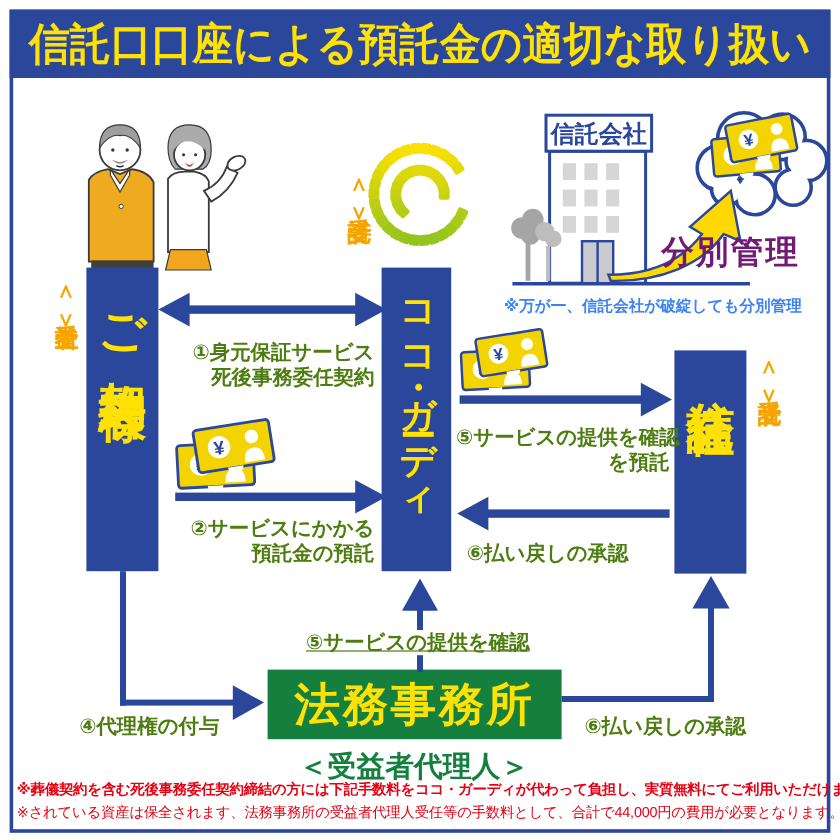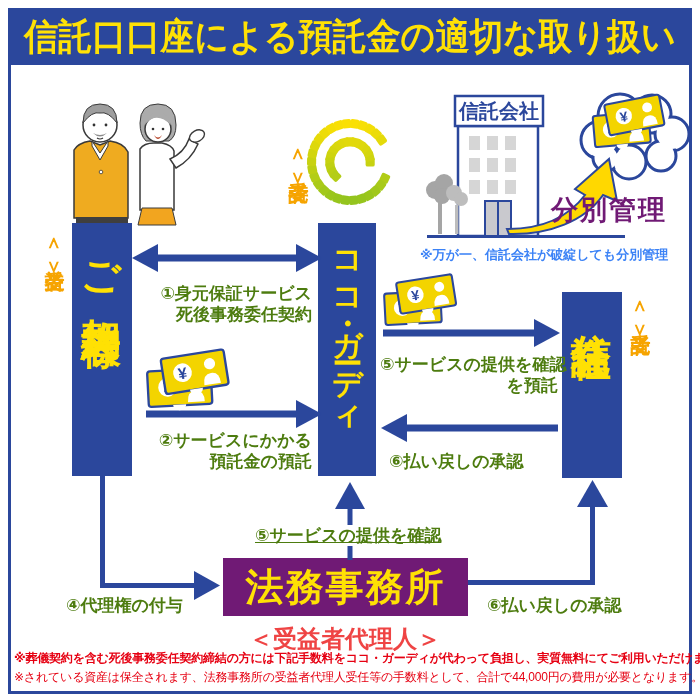--- a/index.html
+++ b/index.html
@@ -14,27 +14,27 @@
             background:#2b479c; display:flex; align-items:center; justify-content:center; }
   .banner .title { color:#ffe104; font-size:34px; font-weight:800; letter-spacing:0px;
                    white-space:nowrap; transform:scaleY(1.08); }
 
   .abs { position:absolute; }
 
   
   .vbox { position:absolute; background:#2b479c; display:flex; justify-content:center; }
   .vbox .vtxt { writing-mode:vertical-rl; text-orientation:mixed; color:#ffe104;
                 font-weight:800; white-space:nowrap; }
-  .hbox { position:absolute; background:#701a75; display:flex; align-items:center; justify-content:center; }
+  .hbox { position:absolute; background:#15803d; display:flex; align-items:center; justify-content:center; }
   .hbox .htxt { color:#ffe104; font-weight:800; font-size:38px; white-space:nowrap; letter-spacing:2px; }
 
   
   .role-v { position:absolute; writing-mode:vertical-rl; text-orientation:mixed;
             color:#f6a400; font-weight:800; font-size:20px; white-space:nowrap; letter-spacing:1px; }
-  .role-h { position:absolute; color:#ef4444; font-weight:800; font-size:24px;
+  .role-h { position:absolute; color:#15803d; font-weight:800; font-size:24px;
             text-align:center; white-space:nowrap; }
 
   
   .flabel { position:absolute; color:#4d7c0f; font-weight:700; font-size:17px;
             line-height:21px; white-space:nowrap; }
   .flabel.r { text-align:right; }
   .flabel.onwhite { background:#fff; padding:0 2px;text-decoration:underline; }
 
   .note-blue { position:absolute; color:#3b82f6; font-weight:700; font-size:13px;
                line-height:15px; white-space:nowrap; }

